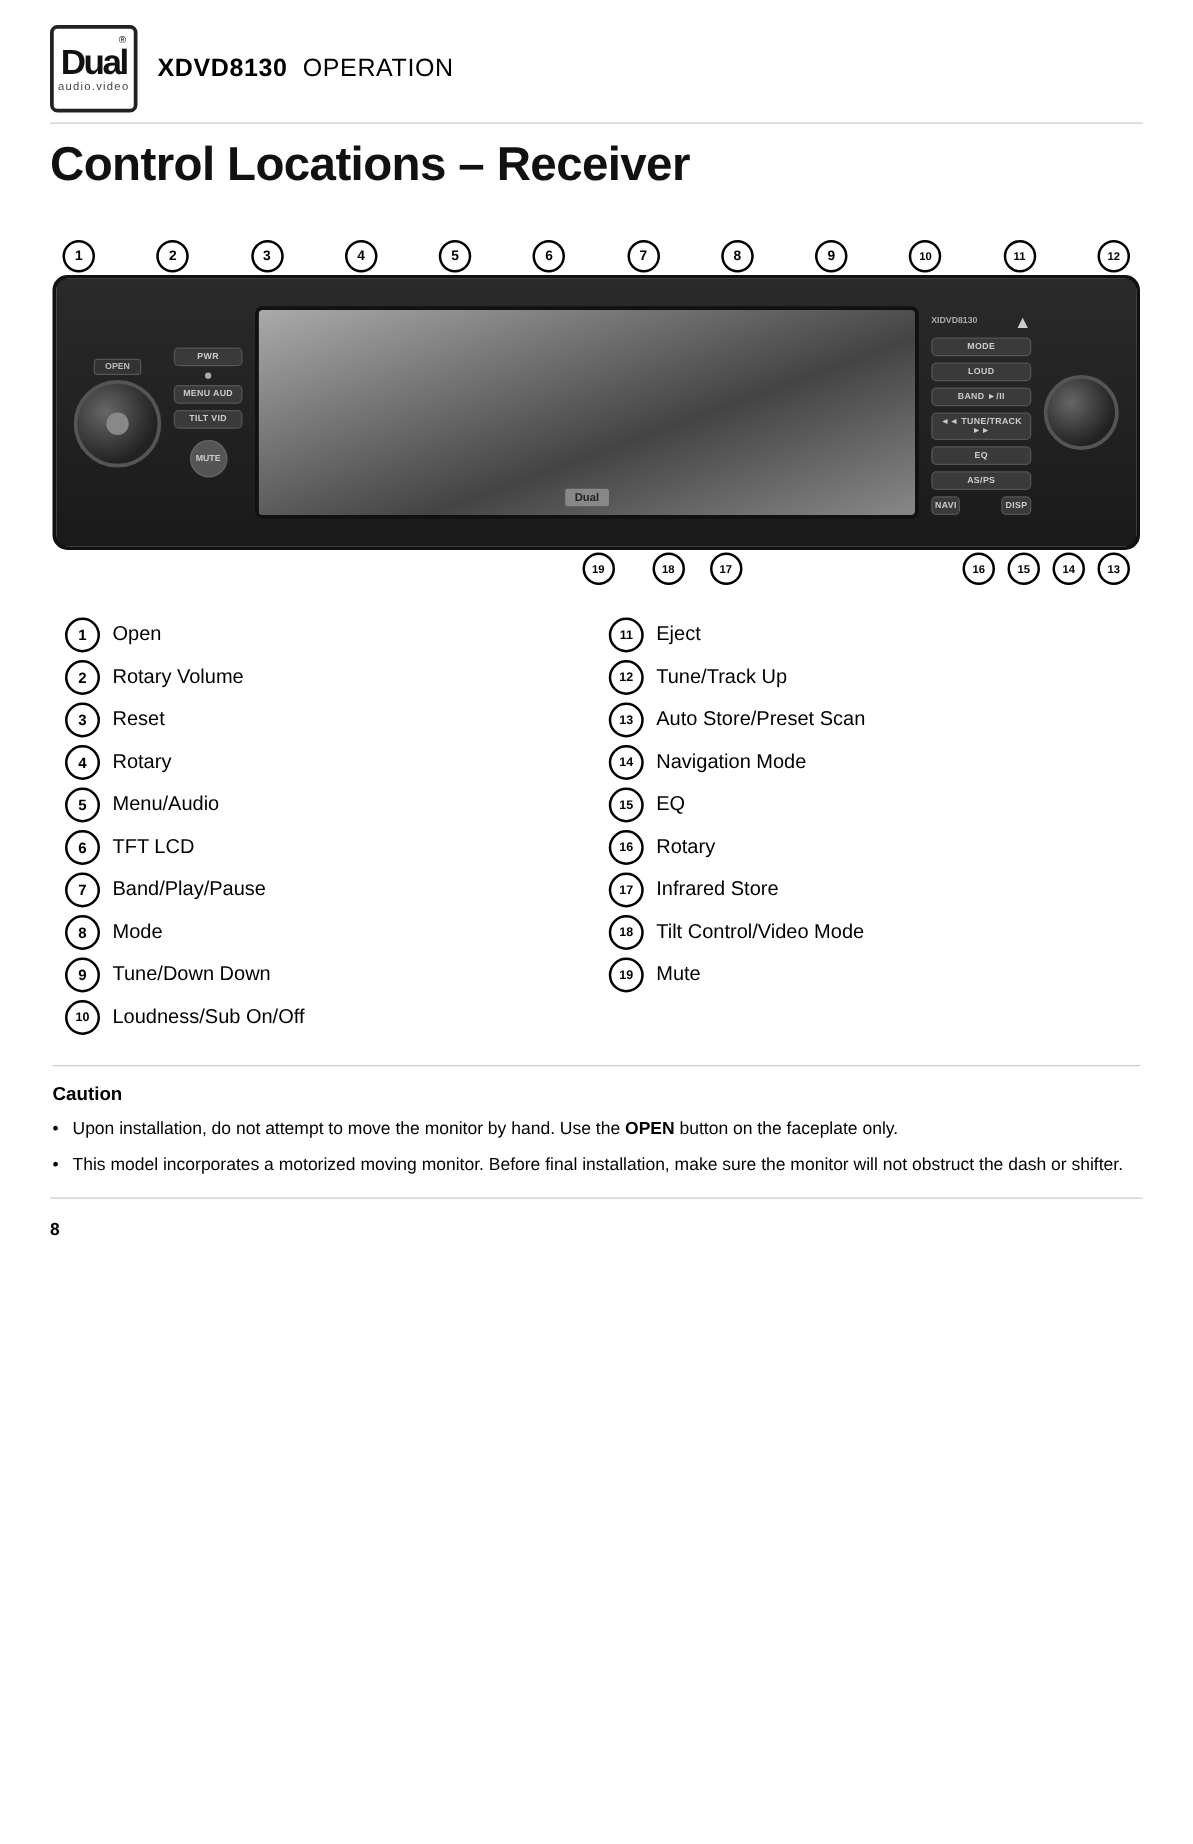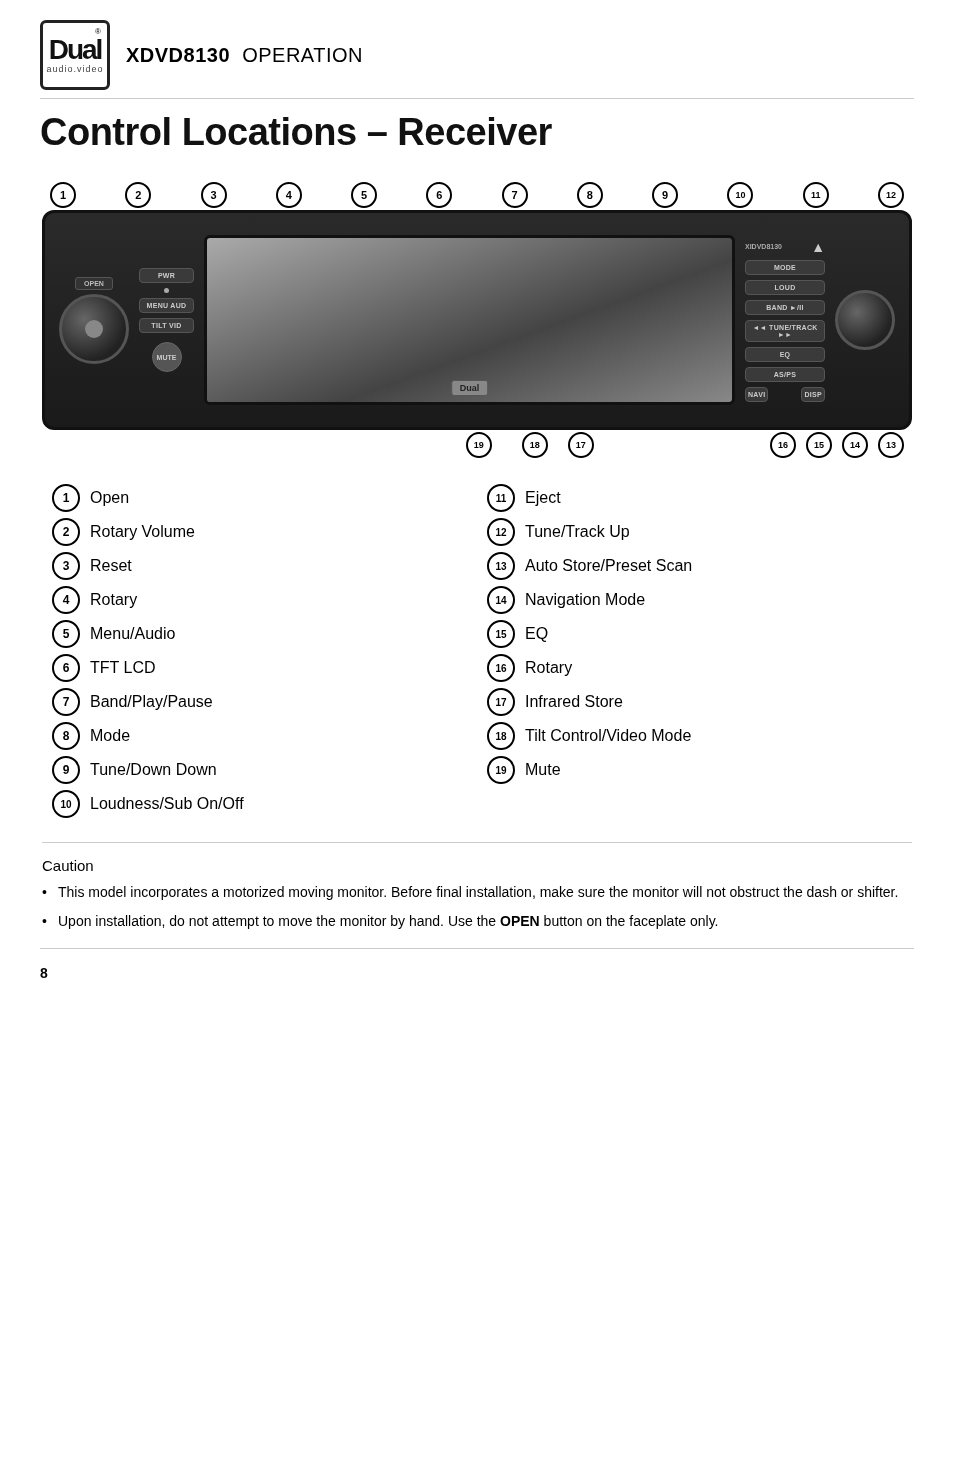--- a/index.html
+++ b/index.html
@@ -61,21 +61,21 @@
       border: none;
       border-top: 1.5px solid #ccc;
       margin: 8px 0 12px 0;
     }
 
     
     .page-title {
       font-size: 38px;
       font-weight: 900;
       color: #111;
-      margin-bottom: 18px;
+      margin-bottom: 28px;
       letter-spacing: -0.5px;
     }
 
     
     .receiver {
       width: 870px;
       height: 220px;
       background: linear-gradient(180deg, #2a2a2a 0%, #1a1a1a 100%);
       border-radius: 12px;
       border: 3px solid #111;
@@ -216,21 +216,21 @@
 
     
     .caution-section {
       width: 870px;
       margin: 0 auto;
       border-top: 1.5px solid #ccc;
       padding-top: 14px;
     }
     .caution-title {
       font-size: 15px;
-      font-weight: 400;
+      font-weight: 700;
       margin-bottom: 8px;
     }
     .caution-list {
       list-style: none;
       padding: 0;
     }
     .caution-list li {
       font-size: 14px;
       line-height: 1.5;
       margin-bottom: 8px;
@@ -508,22 +508,22 @@
       <div class="legend-num sm">19</div>
       <div class="legend-label">Mute</div>
     </div>
   </div>
 </div>
 
 <div class="caution-section">
   <div class="caution-title">Caution</div>
   <ul class="caution-list">
     <li>
-      This model incorporates a motorized moving monitor. Before final installation, make sure the monitor will not obstruct the dash or shifter.
+      Upon installation, do not attempt to move the monitor by hand. Use the <strong>OPEN</strong> button on the faceplate only.
     </li>
     <li>
-      Upon installation, do not attempt to move the monitor by hand. Use the <strong>OPEN</strong> button on the faceplate only.
+      This model incorporates a motorized moving monitor. Before final installation, make sure the monitor will not obstruct the dash or shifter.
     </li>
   </ul>
 </div>
 
 <hr class="divider" style="margin-top:16px;">
 <div class="page-number">8</div>
 
 </body></html>

